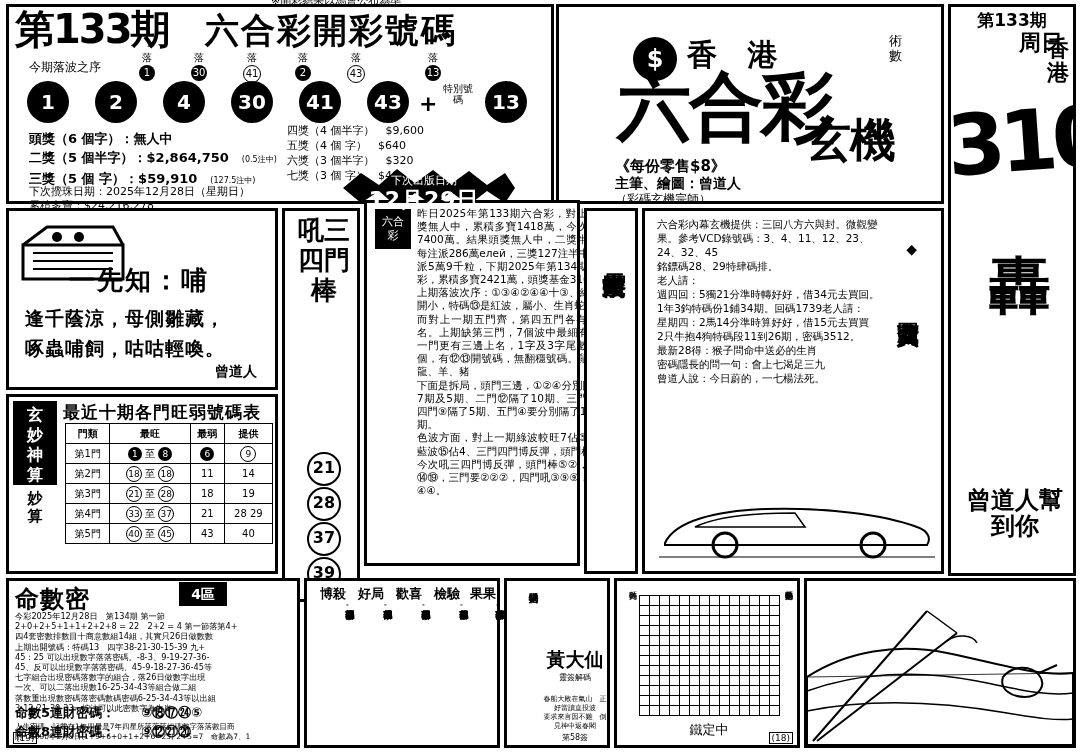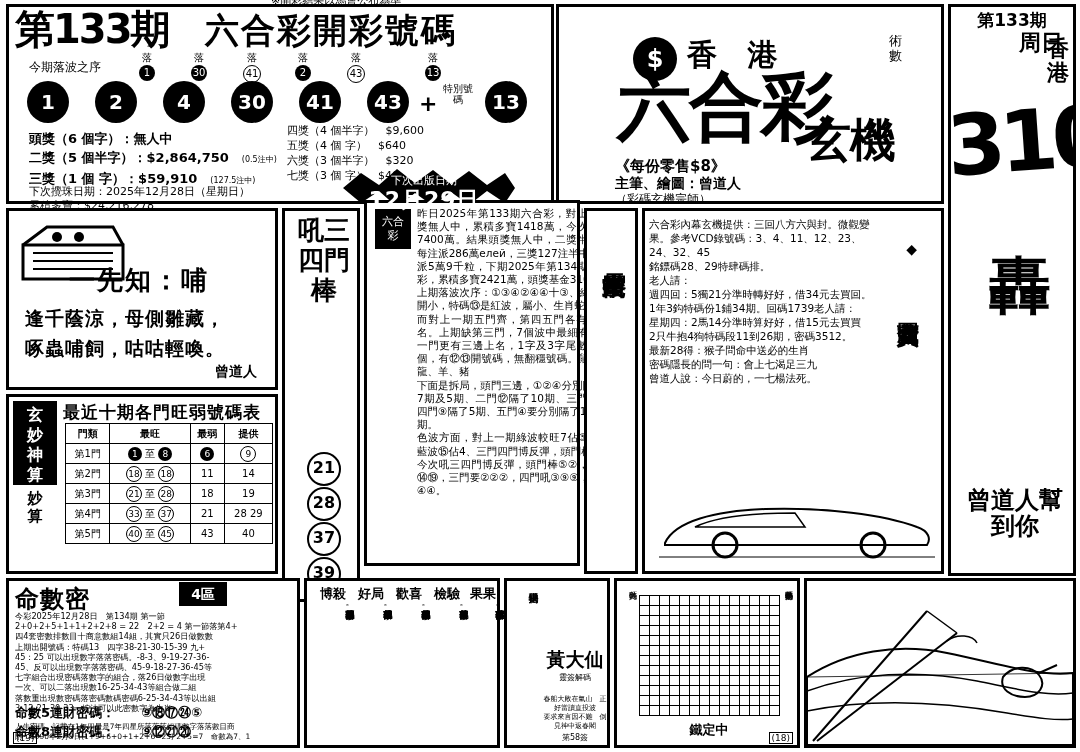--- a/index.html
+++ b/index.html
@@ -76,21 +76,21 @@
   #col4{left:364px;top:200px;width:216px;height:366px;border:3px solid #000;background:#fff;}
   #col4txt{position:absolute;left:6px;top:4px;width:204px;font-size:10.5px;line-height:13.2px;text-align:justify;}
   #logo666{position:absolute;left:6px;top:4px;width:40px;height:44px;}
 
   
   #col5{left:584px;top:208px;width:54px;height:366px;border:3px solid #000;background:#fff;}
   #col5t{position:absolute;left:4px;top:18px;width:46px;font-size:24px;font-weight:bold;line-height:34px;text-align:center;}
 
   
   #col6{left:642px;top:208px;width:302px;height:366px;border:3px solid #000;background:#fff;}
-  #col6txt{position:absolute;left:4px;top:6px;width:230px;font-size:10.5px;line-height:14px;}
+  #col6txt{position:absolute;left:12px;top:6px;width:230px;font-size:10.5px;line-height:14px;}
   #col6side{position:absolute;right:6px;top:72px;width:54px;font-size:22px;font-weight:bold;line-height:30px;text-align:center;}
   #col6diamond{position:absolute;right:24px;top:30px;font-size:14px;}
   #car{position:absolute;left:10px;bottom:6px;width:284px;height:84px;}
 
   
   #bm1{left:6px;top:578px;width:294px;height:170px;border:3px solid #000;background:#fff;}
   #bm1title{position:absolute;left:6px;top:2px;font-size:24px;font-weight:bold;letter-spacing:1px;}
   #bm1badge{position:absolute;left:170px;top:1px;width:48px;height:24px;background:#000;color:#fff;font-size:14px;font-weight:bold;text-align:center;line-height:24px;}
   #bm1txt{position:absolute;left:6px;top:30px;width:282px;font-size:8.2px;line-height:10.2px;}
   #bm1l1{position:absolute;left:6px;top:122px;font-size:13px;font-weight:bold;line-height:19px;}
@@ -104,21 +104,21 @@
   #bm3v{position:absolute;left:4px;top:4px;width:28px;height:156px;font-size:10px;line-height:12px;writing-mode:vertical-rl;text-orientation:upright;}
   #bm3b{position:absolute;left:34px;top:66px;width:68px;text-align:center;font-size:19px;font-weight:bold;}
   #bm3sub{position:absolute;left:34px;top:92px;width:68px;text-align:center;font-size:8px;line-height:10px;}
   #bm3n{position:absolute;left:34px;bottom:2px;width:68px;text-align:center;font-size:8px;}
 
   #bm4{left:614px;top:578px;width:186px;height:170px;border:3px solid #000;background:#fff;}
   #gridT{position:absolute;left:22px;top:14px;border-collapse:collapse;}
   #gridT td{border:1px solid #000;width:9px;height:9px;padding:0;}
   #bm4lbl{position:absolute;left:4px;top:4px;width:16px;font-size:8px;line-height:9px;writing-mode:vertical-rl;text-orientation:upright;height:60px;}
   #bm4lbl2{position:absolute;right:4px;top:4px;width:16px;font-size:8px;line-height:9px;writing-mode:vertical-rl;text-orientation:upright;height:90px;}
-  #bm4w{position:absolute;left:22px;bottom:6px;width:140px;font-size:13px;font-weight:bold;text-align:center;margin-top:22px;}
+  #bm4w{position:absolute;left:22px;bottom:6px;width:140px;font-size:13px;font-weight:normal;text-align:center;margin-top:22px;}
 
   #bm5{left:804px;top:578px;width:272px;height:170px;border:3px solid #000;background:#fff;}
   #landscape{position:absolute;left:0;top:0;width:266px;height:164px;}
 
   .tiny{font-size:8px;}
   .pagenum{position:absolute;left:4px;bottom:1px;font-size:9px;border:1px solid #000;padding:0 2px;}
 </style>
 </head>
 <body>
 
@@ -147,21 +147,21 @@
       <div class="ball" style="left:272px;">41</div>
       <div class="ball" style="left:340px;">43</div>
       <div class="ball" style="left:458px;">13</div>
     </div>
     <div id="plus">+</div>
     <div id="speciallbl">特別號碼</div>
 
     <div id="prizes">
       <div><span>頭獎（6 個字）：</span><span>無人中</span></div>
       <div><span>二獎（5 個半字）：</span><span>$2,864,750</span>　<span class="tiny" style="font-weight:normal">(0.5注中)</span></div>
-      <div><span>三獎（1 個 字）：</span><span>$59,910</span>　<span class="tiny" style="font-weight:normal">(127.5注中)</span></div>
+      <div><span>三獎（5 個 字）：</span><span>$59,910</span>　<span class="tiny" style="font-weight:normal">(127.5注中)</span></div>
     </div>
 
     <div id="prizes2">
       <div><span>四獎（4 個半字）</span>　<span>$9,600</span></div>
       <div><span>五獎（4 個 字）</span>　<span>$640</span></div>
       <div><span>六獎（3 個半字）</span>　<span>$320</span></div>
       <div><span>七獎（3 個 字）</span>　<span>$40</span></div>
     </div>
 
     <div id="nextdraw">

